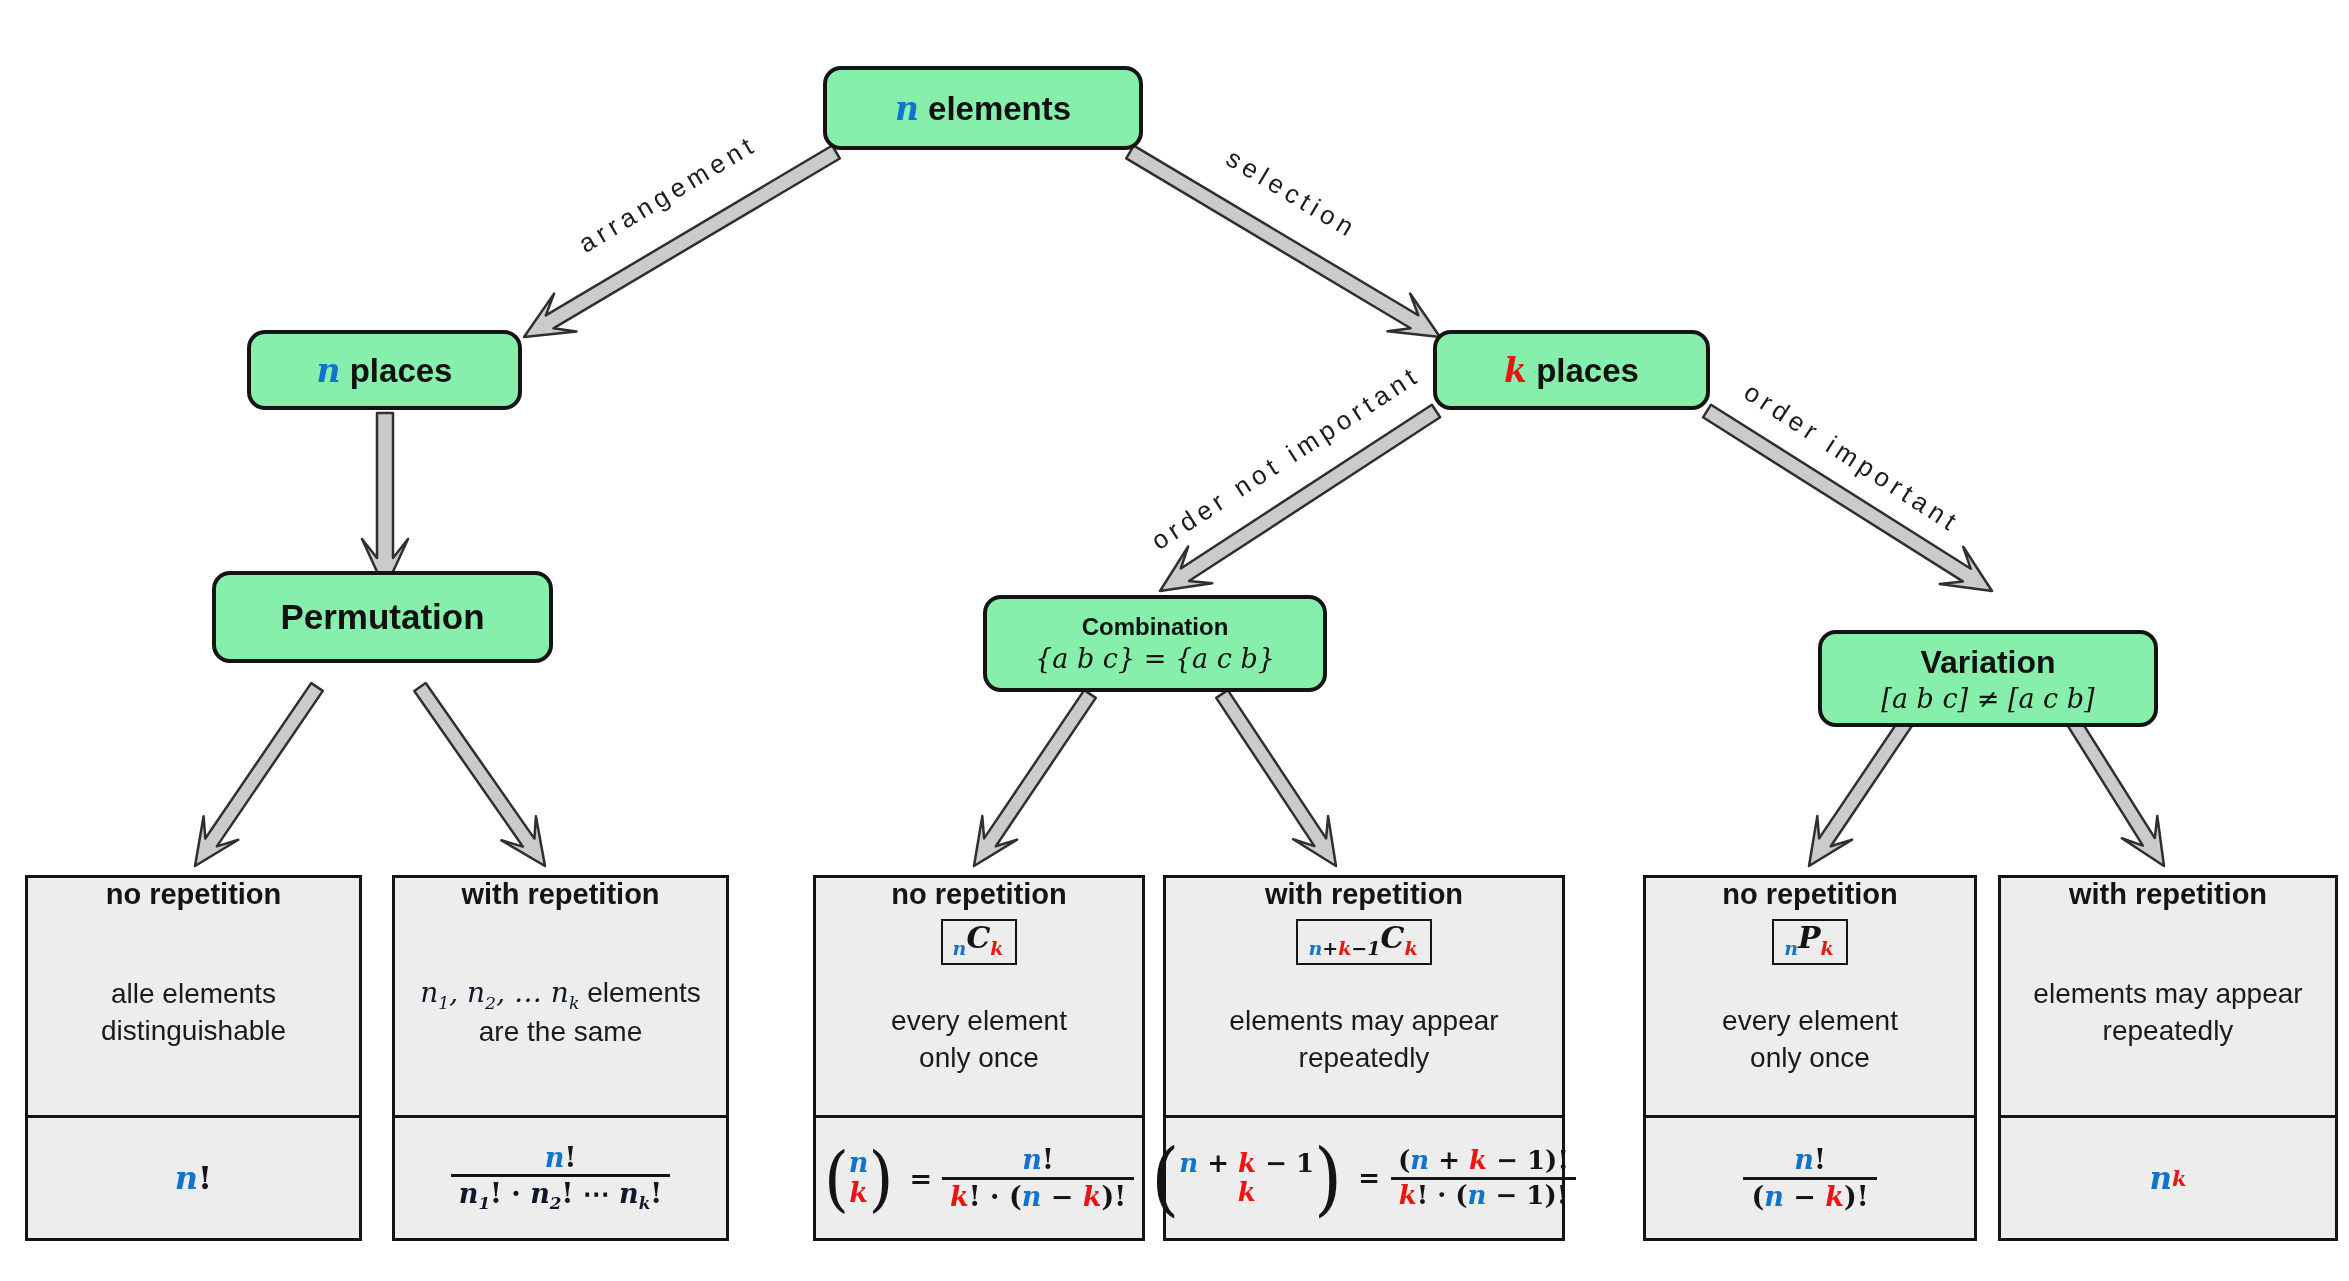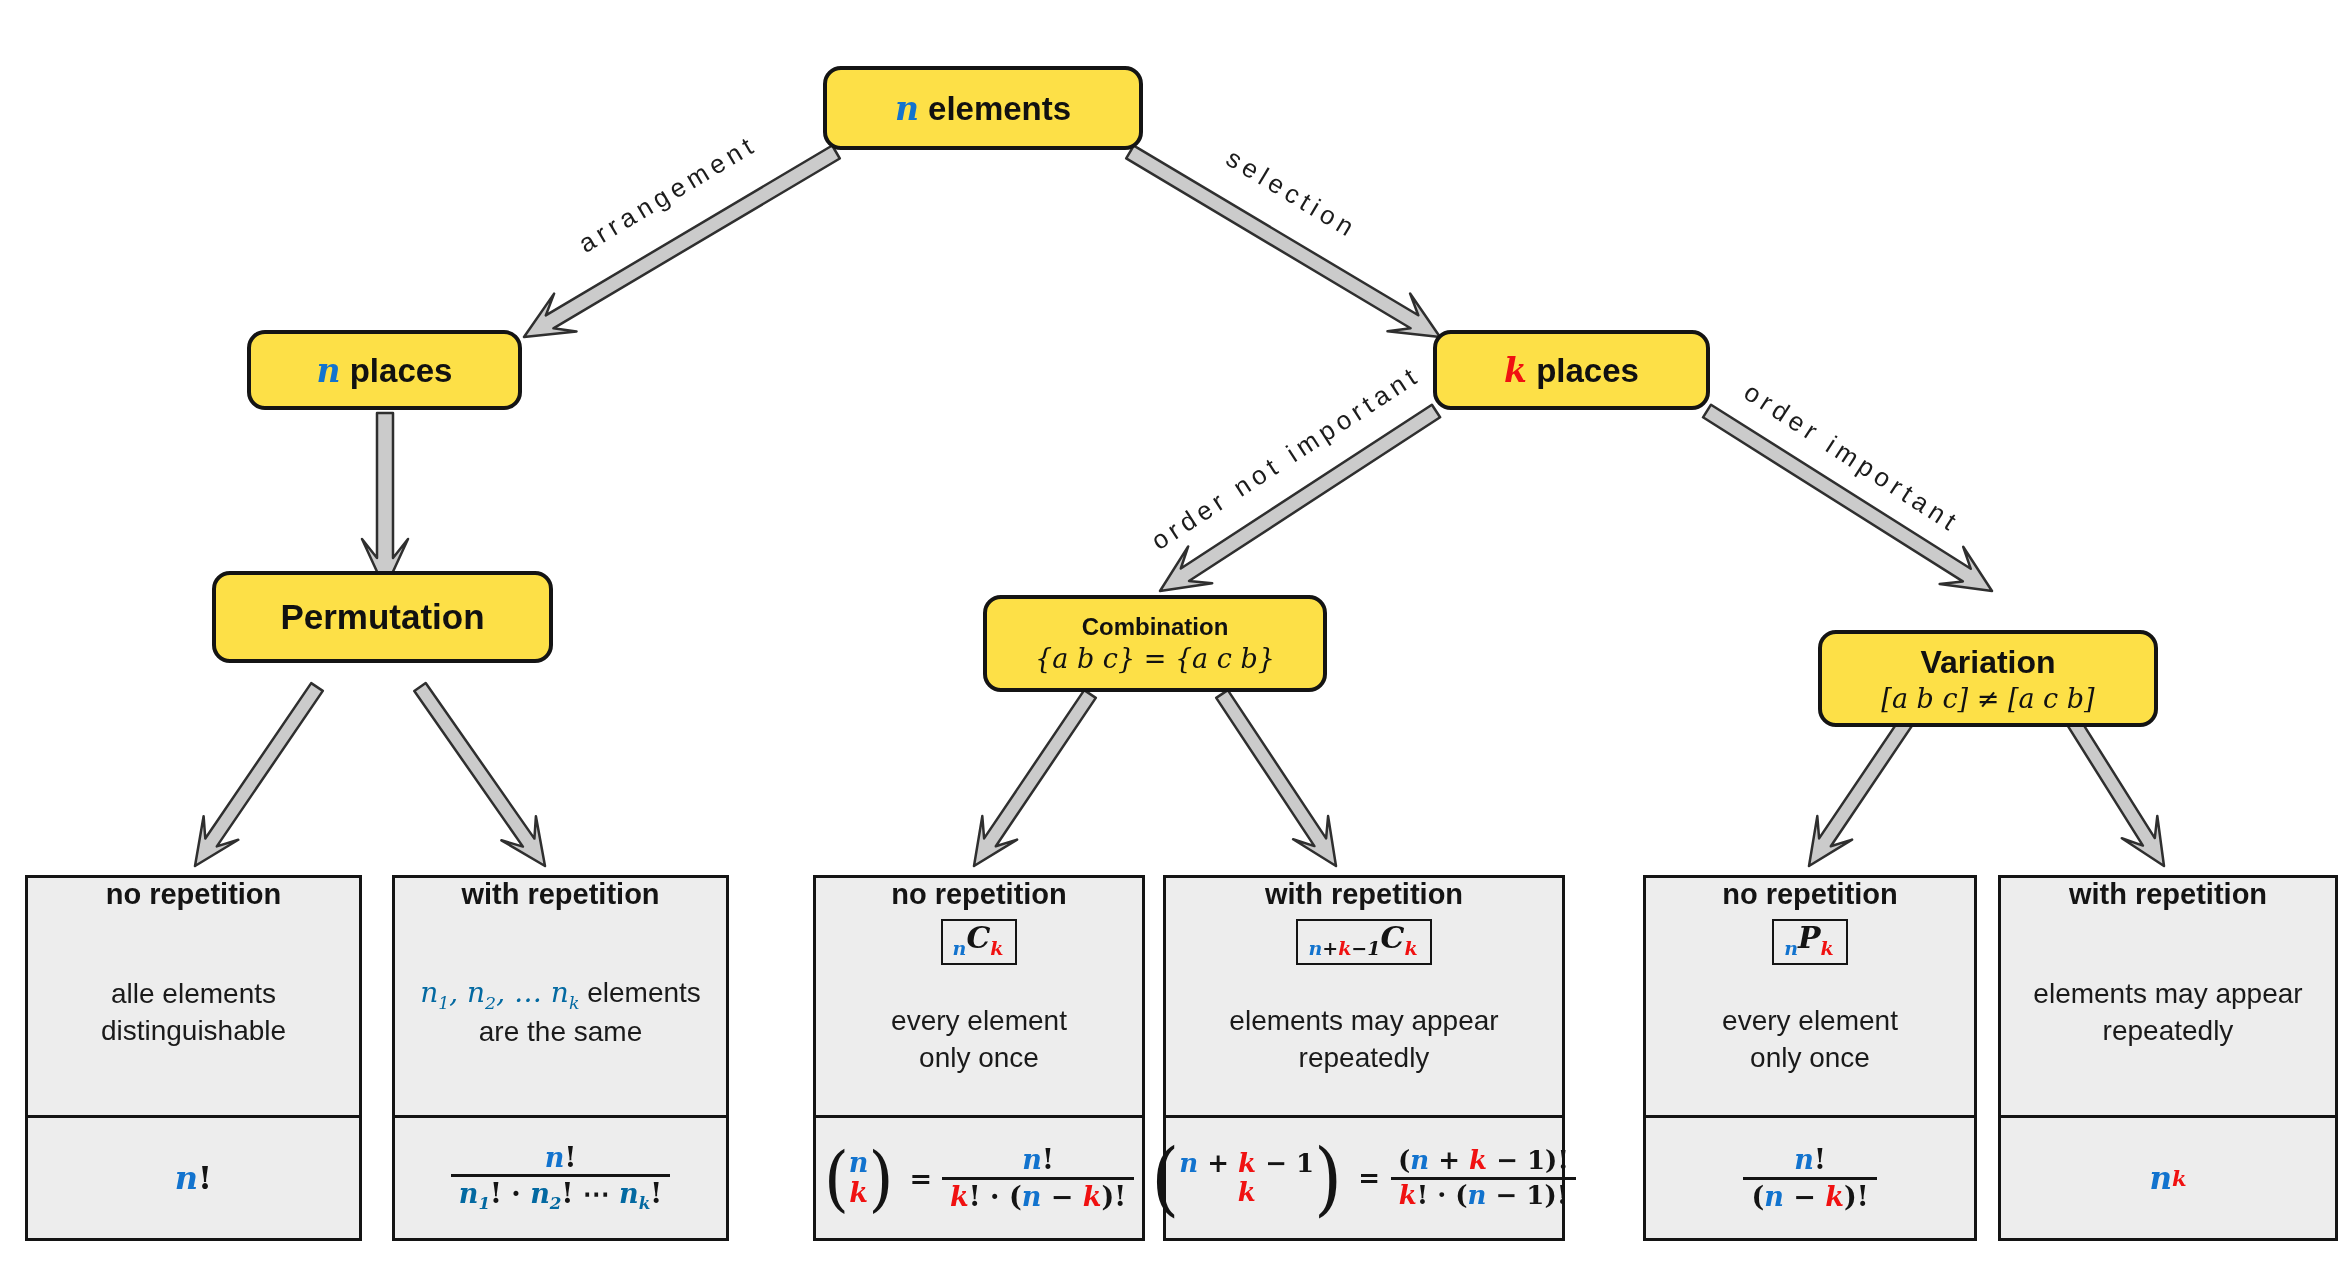--- a/index.html
+++ b/index.html
@@ -3,30 +3,30 @@
 <meta charset="utf-8">
 <style>
   html,body{margin:0;padding:0;}
   body{
     width:2349px;height:1281px;position:relative;background:#ffffff;
     font-family:"Liberation Sans",sans-serif;overflow:hidden;
   }
   #arrow-layer{position:absolute;left:0;top:0;z-index:1;}
   .node{
     position:absolute;z-index:2;box-sizing:border-box;
-    background:#fde047;border:4px solid #141414;border-radius:18px;
+    background:#86efac;border:4px solid #141414;border-radius:18px;
     display:flex;flex-direction:column;align-items:center;justify-content:center;
     color:#111;
   }
   .node .t{font-weight:bold;font-size:33px;white-space:nowrap;}
   .node .subtt{font-family:"DejaVu Serif",serif;font-style:italic;font-size:27px;margin-top:2px;white-space:nowrap;}
   .mv{font-family:"DejaVu Serif",serif;font-style:italic;font-weight:bold;}
   .c-blue{color:#1273CE;}
   .c-red{color:#F01111;}
-  .c-green{color:#0369a1;}
+  .c-green{color:#0f172a;}
   .edge-label{
     position:absolute;z-index:3;font-size:26px;letter-spacing:5px;color:#1c1c1c;
     white-space:nowrap;transform:translate(-50%,-50%) rotate(var(--r));
   }
   .leaf{
     position:absolute;z-index:2;box-sizing:border-box;top:875px;height:366px;
     background:#EDEDED;border:3.5px solid #141414;
     display:flex;flex-direction:column;color:#141414;
   }
   .leaf-top{flex:1;display:flex;flex-direction:column;align-items:center;min-height:0;}

